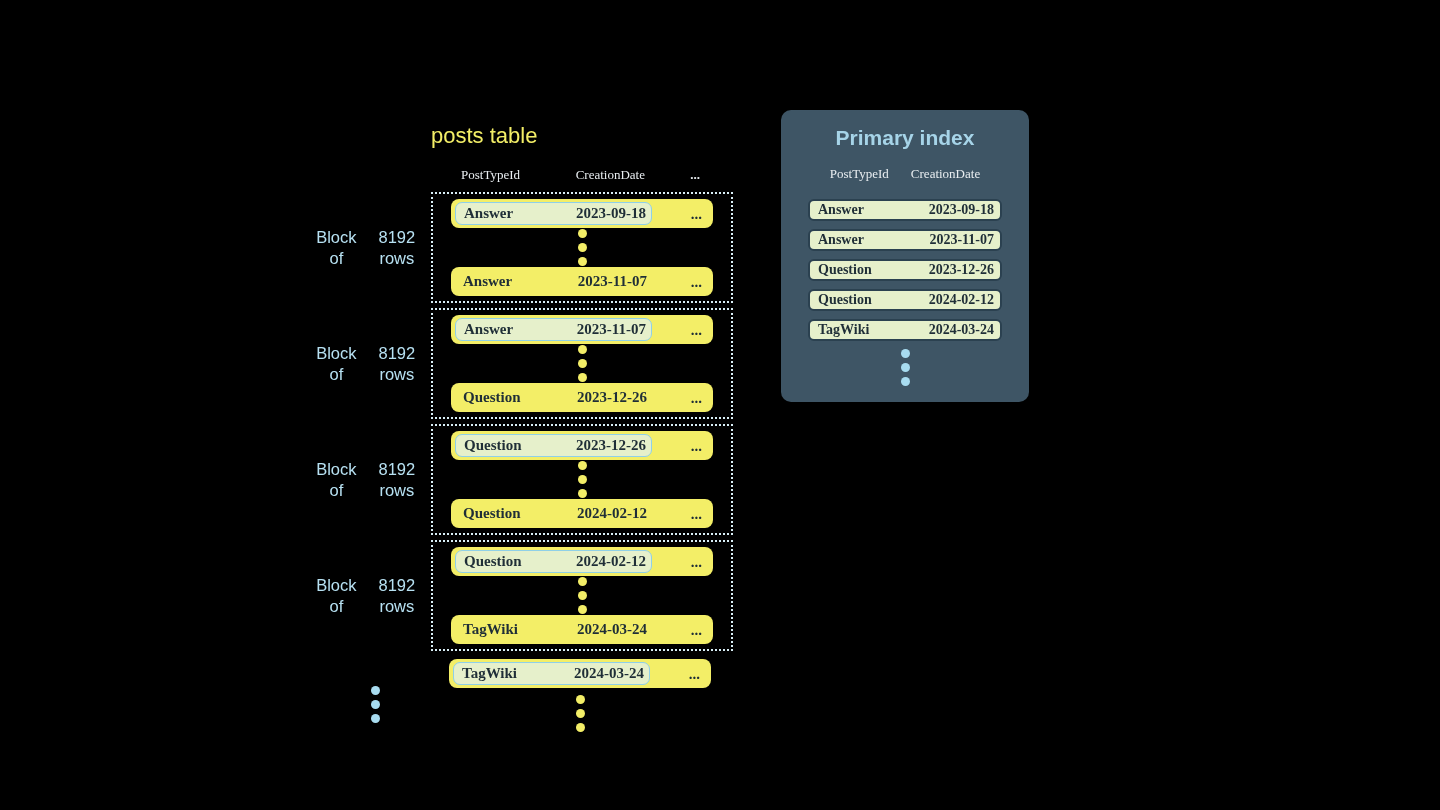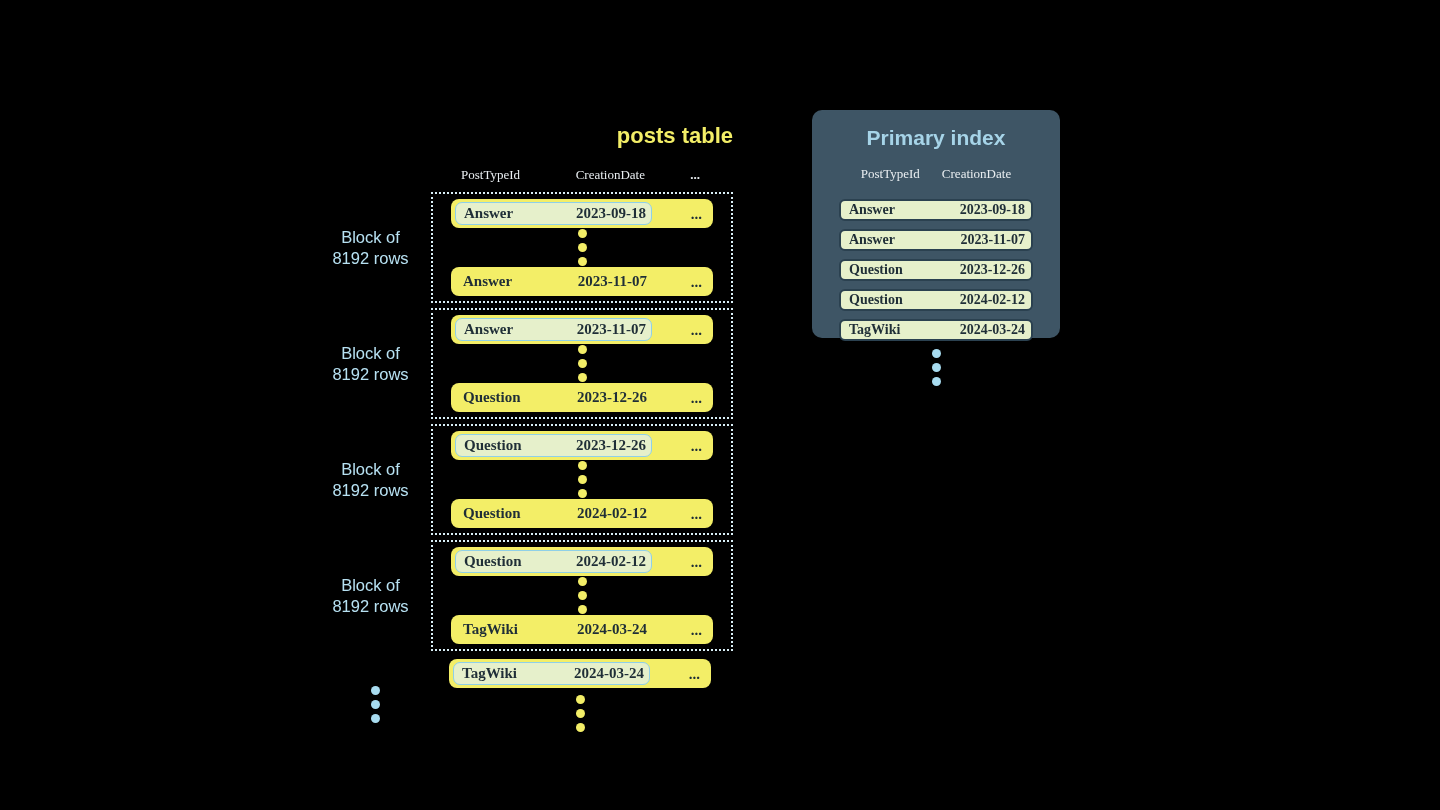--- a/index.html
+++ b/index.html
@@ -23,23 +23,23 @@
     width:1440px;height:810px;
     background:var(--bg);
     overflow:hidden;
     font-family:"Liberation Sans", sans-serif;
   }
   .mono{font-family:Liberation Serif, serif;}
 
   
   .pt-title{
     position:absolute;left:431px;top:123px;width:302px;
-    text-align:right;
+    text-align:left;
     color:var(--yellow);
-    font-size:22px;font-weight:700;
+    font-size:22px;font-weight:400;
   }
   .pt-header{
     position:absolute;left:449px;top:166px;width:262px;height:18px;
   }
   .pt-header .inner{
     position:absolute;left:4px;top:0;width:197px;height:18px;
     display:flex;justify-content:space-between;align-items:center;
     padding:0 5px 0 8px;
     color:var(--header-light);
     font-size:13px;
@@ -49,21 +49,21 @@
     color:var(--header-light);
     font-size:13px;font-weight:700;
   }
 
   .block-unit{
     position:absolute;left:310px;width:423px;height:111px;
     display:flex;
   }
   .block-label{
     width:121px;height:100%;
-    display:flex;flex-direction:column;justify-content:center;align-items:center;
+    display:flex;flex-direction:row;justify-content:center;align-items:center;
     color:var(--label-blue);
     font-size:16.5px;line-height:21px;
     text-align:center;
   }
   .block-box{
     width:302px;height:111px;
     border:2px dotted var(--dotted);
     display:flex;flex-direction:column;justify-content:space-between;align-items:center;
     padding:5px 0;
   }
@@ -94,21 +94,21 @@
   .dots-col{display:flex;flex-direction:column;gap:5px;align-items:center;}
   .dot{width:9px;height:9px;border-radius:50%;background:var(--yellow);}
   .dot.blue{background:var(--dot-blue);}
 
   .tail-row{position:absolute;left:449px;top:659px;}
   .tail-dots{position:absolute;left:576px;top:695px;}
   .side-dots{position:absolute;left:371px;top:686px;}
 
   
   .index-panel{
-    position:absolute;left:812px;top:110px;width:248px;height:228px;
+    position:absolute;left:781px;top:110px;width:248px;height:292px;
     background:var(--panel-bg);
     border-radius:10px;
   }
   .ip-title{
     margin-top:16px;
     text-align:center;
     color:var(--panel-title);
     font-size:21px;font-weight:600;
   }
   .ip-header{

